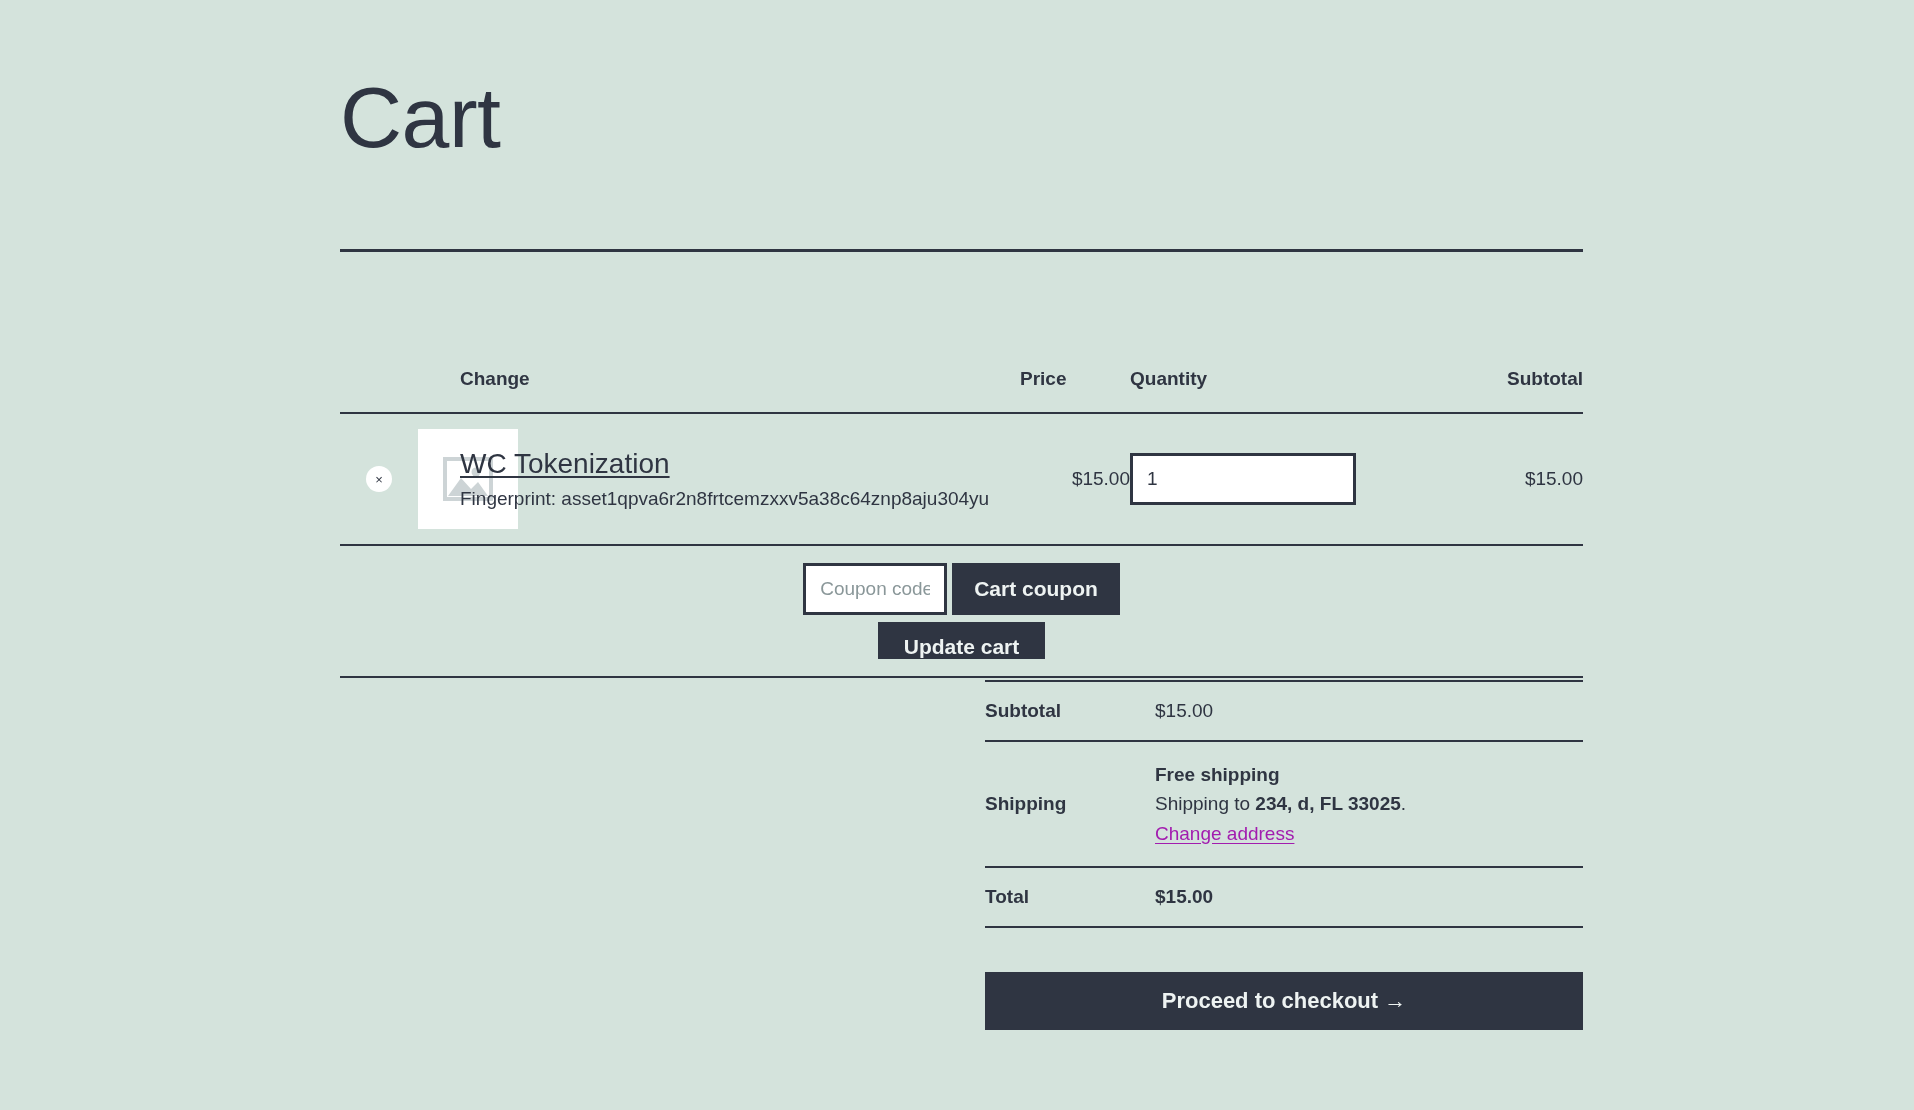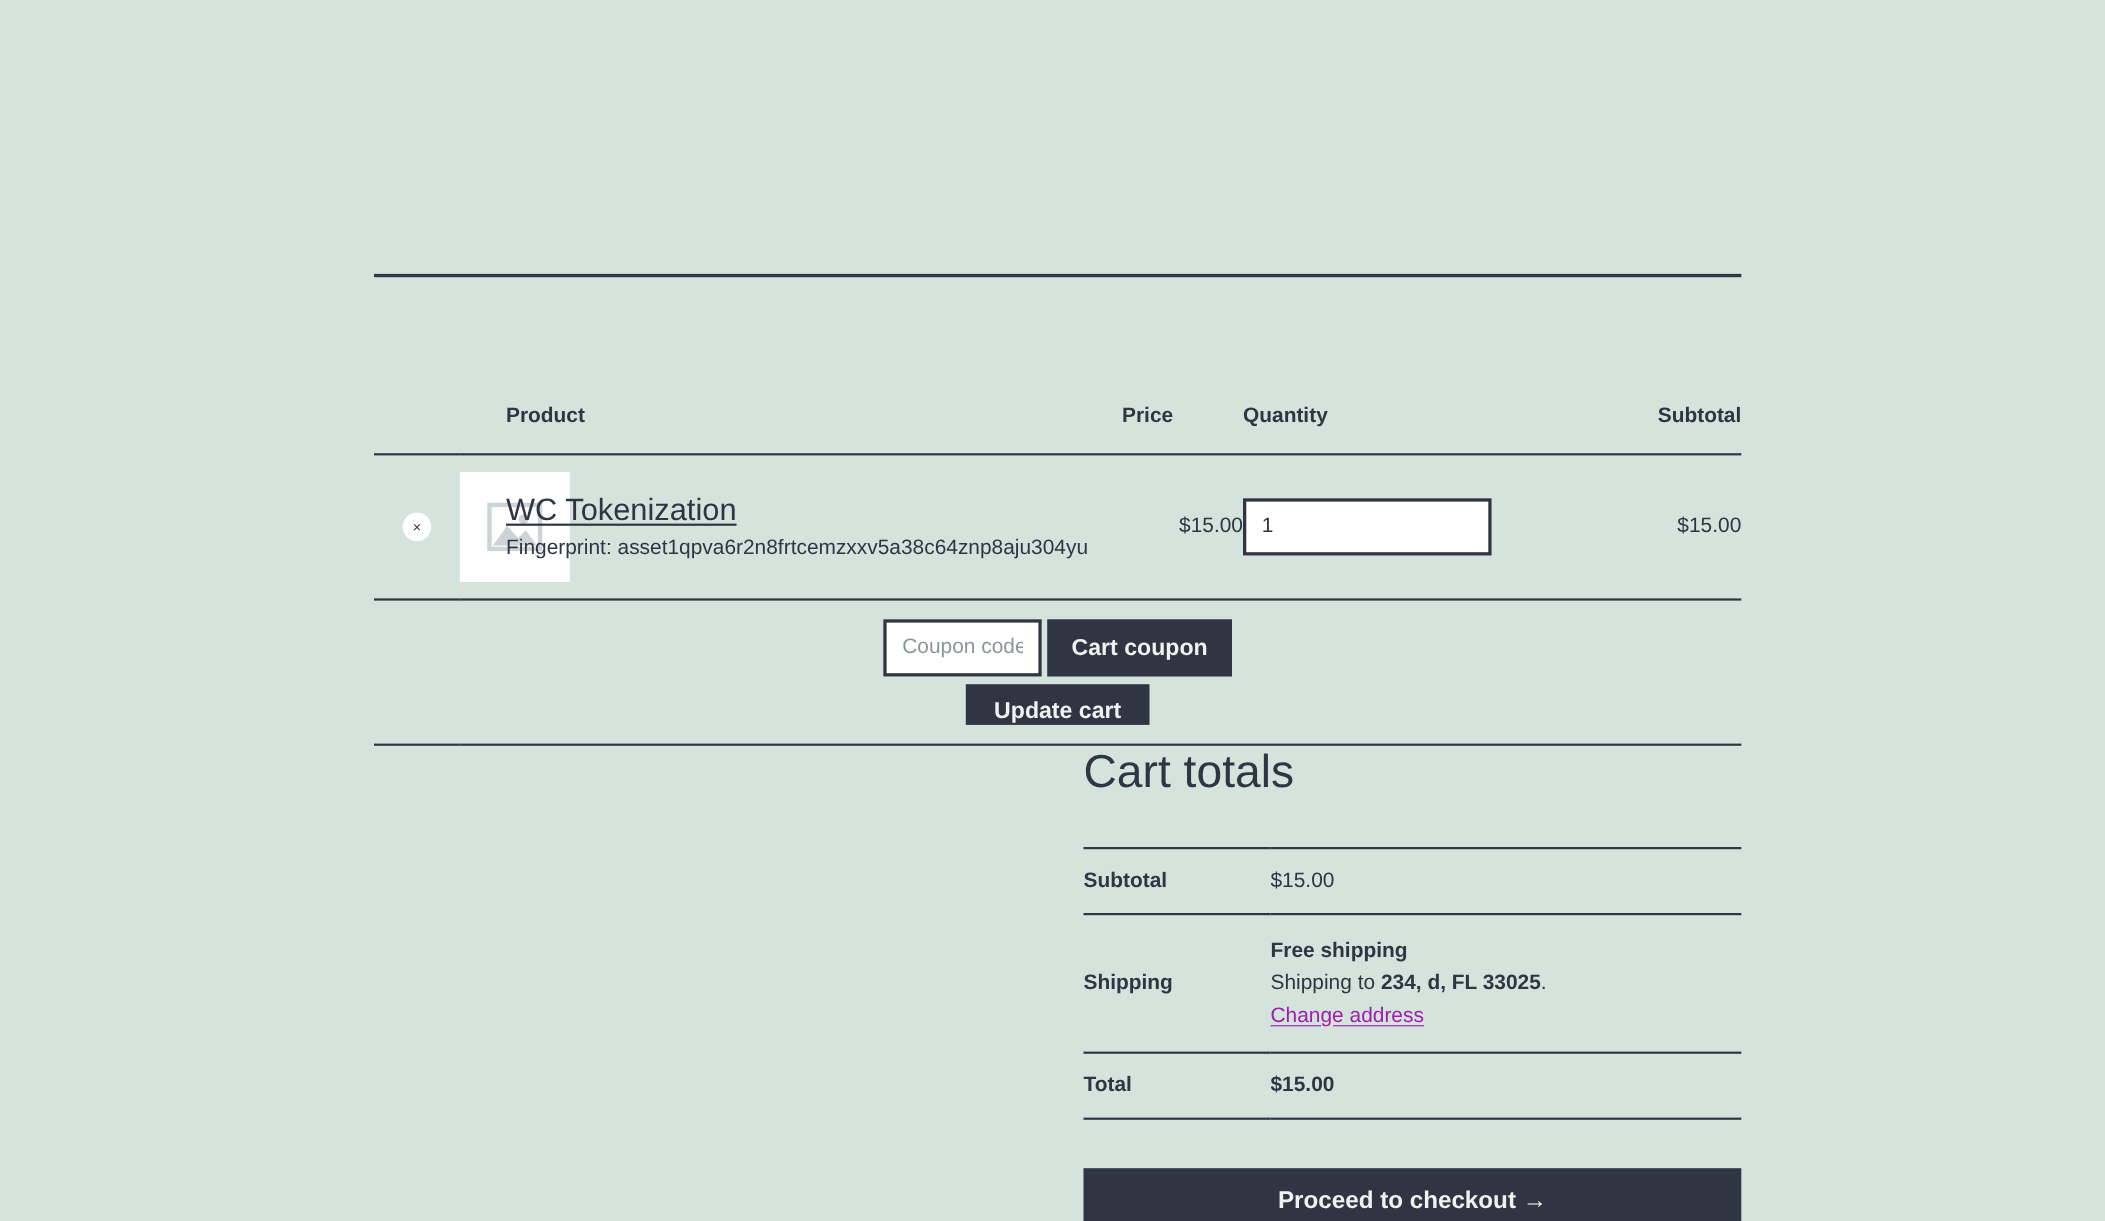--- a/index.html
+++ b/index.html
@@ -261,36 +261,37 @@
     height: 58px;
     cursor: pointer;
     text-align: center;
   }
 </style>
 </head>
 <body>
 
 <div class="page">
 
+  <h1 class="page-title">Cart</h1>
   <div class="title-rule"></div>
 
   <table class="cart-table">
     <colgroup>
       <col class="col-remove">
         <col class="col-thumb">
         <col class="col-product">
       <col class="col-price">
         <col class="col-qty">
         <col class="col-subtotal">
     </colgroup>
     <thead>
       <tr>
         <th></th>
         <th></th>
-        <th>Product</th>
+        <th>Change</th>
         <th class="th-price">Price</th>
         <th class="th-qty">Quantity</th>
         <th class="th-sub">Subtotal</th>
       </tr>
     </thead>
     <tbody>
       <tr>
         <td class="remove-cell">
           <button class="remove-btn">×</button>
         </td>
@@ -321,21 +322,20 @@
               <button class="btn-dark btn-apply">Cart coupon</button>
             </div>
             <button class="btn-dark btn-update">Update cart</button>
           </div>
         </td>
       </tr>
     </tbody>
   </table>
 
   <div class="totals-wrap">
-    <h2 class="totals-heading">Cart totals</h2>
     <table class="totals-table">
       <tbody>
         <tr>
           <th>Subtotal</th>
           <td>$15.00</td>
         </tr>
         <tr>
           <th>Shipping</th>
           <td>
             <div class="ship-line ship-free">Free shipping</div>

